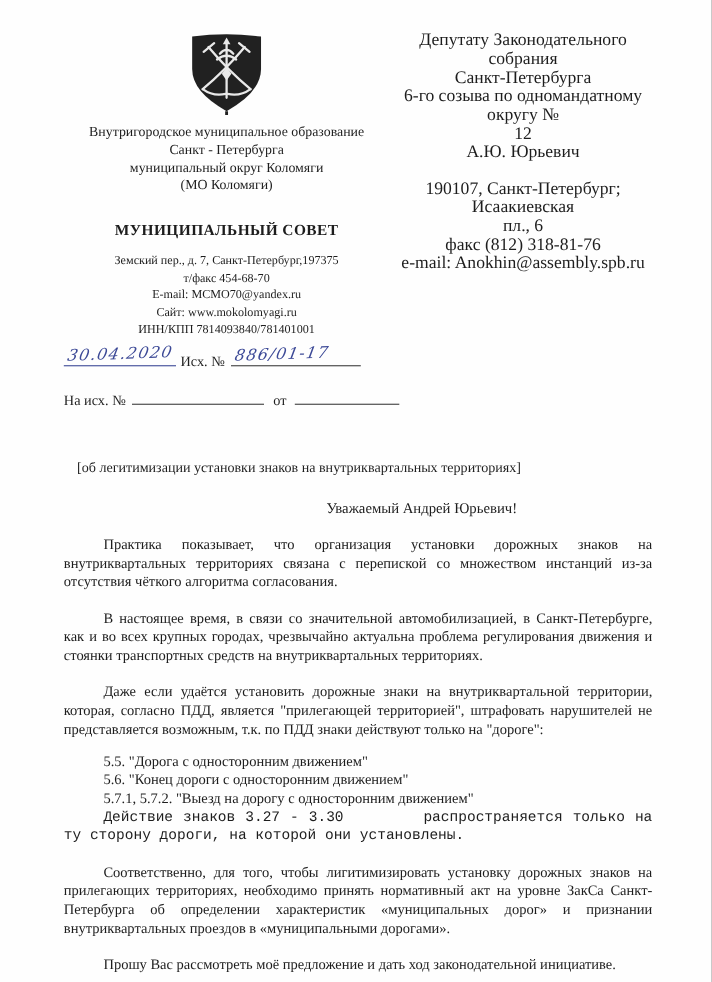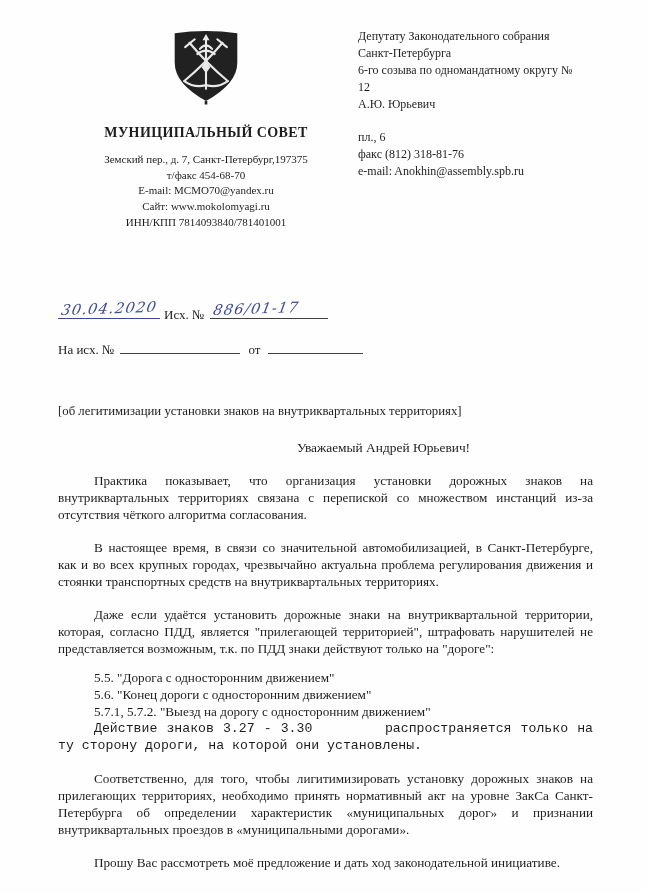--- a/index.html
+++ b/index.html
@@ -10,44 +10,44 @@
     background:#fefefe;
     font-family:"Liberation Serif","DejaVu Serif",serif;
     color:#1d1d1d;
     box-sizing:border-box;
     padding:28px 54px 0 58px;
     overflow:hidden;
   }
   
   .header{display:flex;min-height:264px;}
   .col-left{width:296px;text-align:center;flex:none;}
-  .col-right{flex:1;padding-left:4px;font-size:12px;line-height:17px;text-align:left;}
+  .col-right{flex:1;padding-left:4px;font-size:16px;line-height:17px;text-align:center;}
   .arms{display:block;margin:0 auto 4px auto;}
   .org{font-size:12.6px;line-height:16px;}
-  .council{font-size:14px;font-weight:bold;letter-spacing:.4px;margin-top:17px;}
+  .council{font-size:14px;font-weight:bold;letter-spacing:.4px;margin-top:27px;}
   .addr{font-size:11px;line-height:15.6px;margin-top:11px;}
   .inn{font-size:11px;margin-top:2px;}
   .rec-gap{height:16px;}
   
   .ref{margin-top:10px;font-size:13px;}
   .ref-row{margin-top:2px;}
   .ref-row2{margin-top:14px;}
   .slot{display:inline-block;vertical-align:baseline;position:relative;height:16px;}
   .slot-date{width:102px;border-bottom:1.2px solid #3d4a97;margin-right:4px;}
   .slot-num{width:118px;border-bottom:1.2px solid #3f3f3f;margin-left:6px;}
   .slot-b1{width:120px;border-bottom:1px solid #3f3f3f;margin:0 8px 0 6px;}
   .slot-b2{width:95px;border-bottom:1px solid #3f3f3f;margin-left:8px;}
   .hw{
     position:absolute;left:2px;bottom:0px;white-space:nowrap;
     font-family:"DejaVu Serif",serif;font-style:italic;
     color:#3d4a97;font-size:14.5px;letter-spacing:1.2px;
     transform:skewX(-12deg) rotate(-2deg);transform-origin:left bottom;
   }
   
-  .subject{margin-top:46px;font-size:12.8px;}
+  .subject{margin-top:46px;font-size:12.8px;margin-left:12px;}
   .salutation{margin-top:21px;font-size:13.4px;text-align:center;padding-left:116px;}
   p.body{
     margin:16px 0 0 0;font-size:13.2px;line-height:17px;
     text-align:justify;text-indent:36px;
   }
   p.tight{}
   .list{margin-top:12px;font-size:13.2px;line-height:17px;}
   .list div{padding-left:36px;}
   p.nogap{margin-top:0;white-space:pre-wrap;font-family:Liberation Mono, monospace;}
 </style>
@@ -68,37 +68,44 @@
           <path d="M25,61 Q36,69 49,66"></path>
           <path d="M26,22 L37,13"></path>
           <path d="M74,22 L63,13"></path>
           <path d="M50,12 L50,70"></path>
           <path d="M43,24 Q50,16 57,24"></path>
           <path d="M40,30 Q50,22 60,30"></path>
         </g>
         <path d="M46,14 L50,7 L54,14 Z" fill="#e9e9e9"></path>
         <path d="M50,38 L55,45 L50,52 L45,45 Z" fill="#e9e9e9"></path>
       </svg>
+      <div class="org">
+        <div>Внутригородское муниципальное образование</div>
+        <div>Санкт - Петербурга</div>
+        <div>муниципальный округ Коломяги</div>
+        <div>(МО Коломяги)</div>
+      </div>
       <div class="council">МУНИЦИПАЛЬНЫЙ СОВЕТ</div>
       <div class="addr">
         <div>Земский пер., д. 7, Санкт-Петербург,197375</div>
         <div>т/факс 454-68-70</div>
         <div>E-mail: MCMO70@yandex.ru</div>
         <div>Сайт: www.mokolomyagi.ru</div>
       </div>
       <div class="inn">ИНН/КПП  7814093840/781401001</div>
     </div>
 
     <div class="col-right">
       <div>Депутату Законодательного собрания</div>
       <div>Санкт-Петербурга</div>
       <div>6-го созыва по одномандатному округу №</div>
       <div>12</div>
       <div>А.Ю. Юрьевич</div>
       <div class="rec-gap"></div>
+      <div>190107, Санкт-Петербург; Исаакиевская</div>
       <div>пл., 6</div>
       <div>факс (812) 318-81-76</div>
       <div>e-mail: Anokhin@assembly.spb.ru</div>
     </div>
   </div>
 
   <div class="ref">
     <div class="ref-row">
       <span class="slot slot-date">
         <span class="hw">30.04.2020</span>

